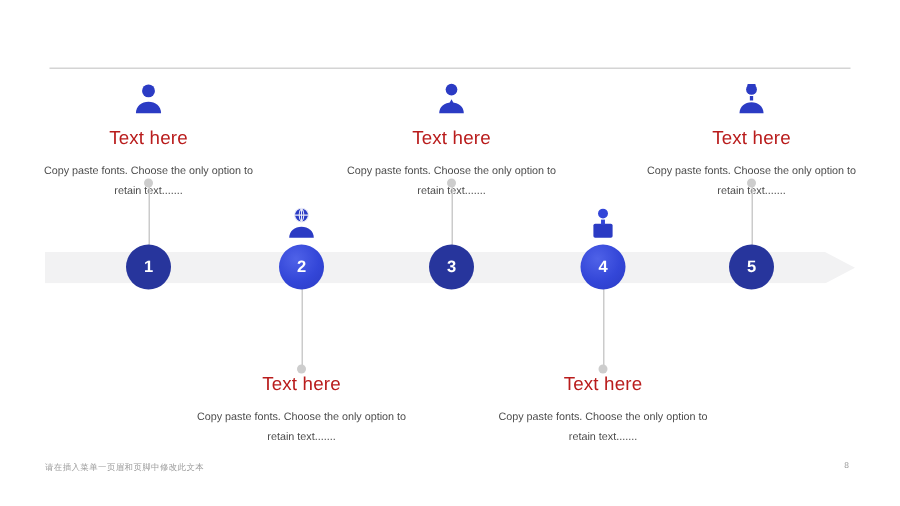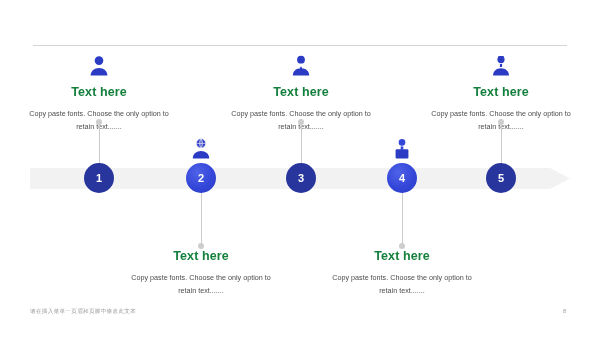--- a/index.html
+++ b/index.html
@@ -83,22 +83,22 @@
     text-align: center;
   }
   .col .icon-wrap {
     display: block;
     height: 24px;
     line-height: 0;
     margin-bottom: 6px;
   }
   .col .heading {
     font-size: 12.5px;
-    font-weight: bold;
-    color: #15803d;
+    font-weight: normal;
+    color: #b91c1c;
     margin: 0 0 9px 0;
     letter-spacing: 0.1px;
   }
   .col .body {
     font-size: 7.2px;
     color: #4c4c4c;
     line-height: 1.75;
     margin: 0 auto;
     width: 140px;
   }

